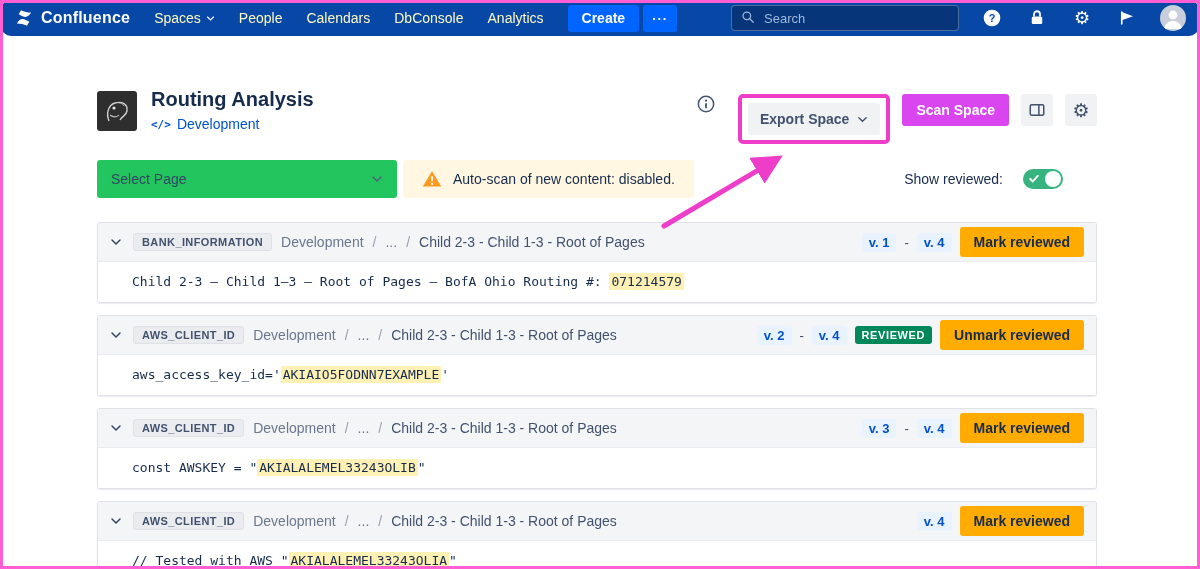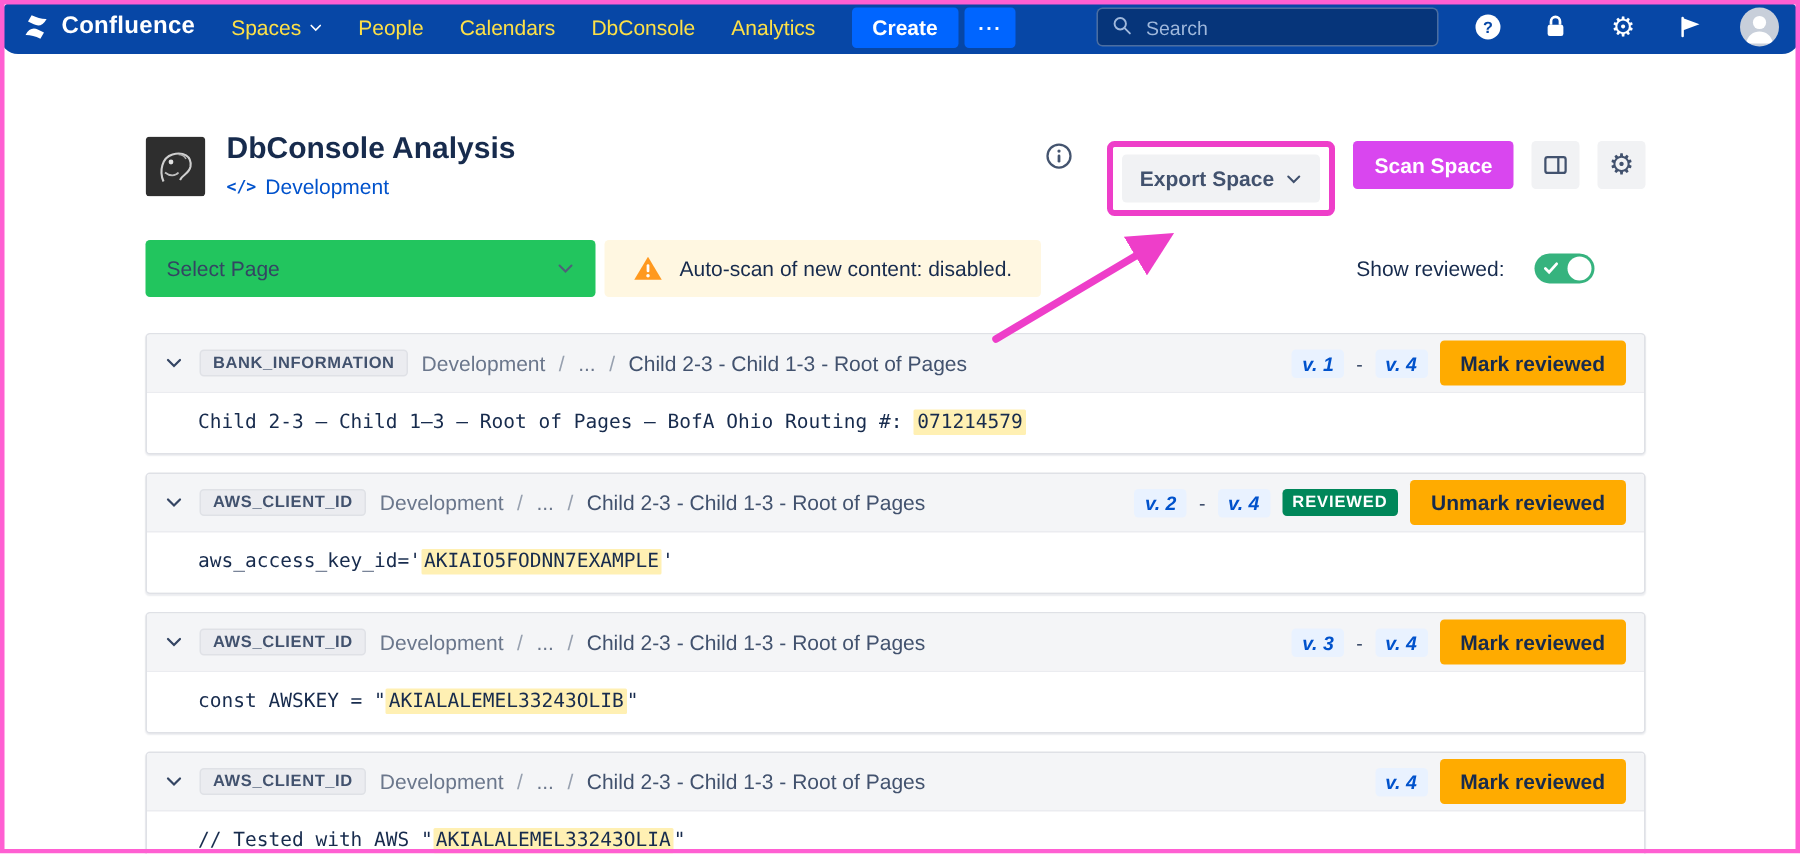--- a/index.html
+++ b/index.html
@@ -17,21 +17,21 @@
   
   .navbar {
     height:36px; background:#0747A6; color:#fff;
     display:flex; align-items:center; justify-content:space-between;
     padding:0 14px; position:relative; z-index:10;border-radius:12px;
   }
   .nav-left { display:flex; align-items:center; gap:24px; }
   .brand { display:flex; align-items:center; gap:7px; cursor:pointer; }
   .brand-text { font-size:16px; font-weight:700; letter-spacing:0.2px; }
   .nav-items { display:flex; align-items:center; gap:24px; }
-  .nav-items a { color:#fde047; font-size:14px; text-decoration:none; display:flex; align-items:center; gap:5px; cursor:pointer; }
+  .nav-items a { color:#fef9c3; font-size:14px; text-decoration:none; display:flex; align-items:center; gap:5px; cursor:pointer; }
   .create-btn {
     background:#0065FF; color:#fff; border:none; border-radius:3px;
     font-size:14px; font-weight:700; padding:5px 14px; height:27px; cursor:pointer;
   }
   .more-btn {
     background:#0065FF; color:#fff; border:none; border-radius:3px;
     font-size:13px; font-weight:700; padding:5px 9px; height:27px; margin-left:-20px; cursor:pointer; letter-spacing:1px;
   }
   .nav-right { display:flex; align-items:center; gap:21px; }
   .search-box {
@@ -97,21 +97,21 @@
   .type-badge {
     background:#EBECF0; border:1px solid #DFE1E6; color:#42526E;
     font-size:11px; font-weight:700; letter-spacing:0.4px; padding:2px 8px; border-radius:3px; white-space:nowrap;
   }
   .crumb { font-size:14px; text-decoration:none; cursor:pointer; }
   .crumb.space { color:#6B778C; }
   .crumb.ell { color:#6B778C; }
   .crumb.page { color:#42526E; }
   .sep { color:#97A0AF; font-size:14px; }
   .head-actions { margin-left:auto; display:flex; align-items:center; gap:8px; }
-  .ver { background:#E9F2FF; color:#0052CC; font-size:13px; font-weight:700; padding:2px 7px; border-radius:3px; text-decoration:none; cursor:pointer;font-style:italic; }
+  .ver { background:#E9F2FF; color:#0052CC; font-size:13px; font-weight:700; padding:2px 7px; border-radius:3px; text-decoration:none; cursor:pointer; }
   .vsep { color:#344563; font-size:13px; }
   .reviewed-badge { background:#00875A; color:#fff; font-size:11px; font-weight:700; letter-spacing:0.6px; padding:3px 7px; border-radius:3px; }
   .btn.action { background:#FFAB00; color:#172B4D; font-size:14px; font-weight:700; height:30px; padding:0 14px; }
   .finding-code {
     border-top:1px solid #EBECF0; padding:12px 16px 13px 34px;
     font-family:"DejaVu Sans Mono",monospace; font-size:13px; color:#172B4D; background:#fff; white-space:pre;
   }
   .finding-code mark { background:#FFF0B3; color:inherit; padding:1px 2px; border-radius:1px; }
 </style>
 </head>
@@ -186,21 +186,21 @@
       <div class="space-avatar">
         <svg width="40" height="40" viewBox="0 0 40 40">
             <rect width="40" height="40" fill="#2E2E2E"></rect>
             <path d="M12 30c-3-7-1-16 6-18s13 1 12 8c-1 5-5 5-7 9" stroke="#CFCFCF" stroke-width="1.4" fill="none"></path>
             <circle cx="17" cy="17" r="1.6" fill="#E0E0E0"></circle>
             <path d="M13 24c3 2.5 7 2.5 9 0" stroke="#BDBDBD" stroke-width="1.2" fill="none"></path>
             <path d="M22 12c2 0 4 1 5 3" stroke="#AFAFAF" stroke-width="1" fill="none"></path>
           </svg>
       </div>
       <div>
-        <h1 class="page-title">DbConsole Analysis</h1>
+        <h1 class="page-title">Routing Analysis</h1>
         <div class="space-link-row">
           <span class="code-icon">&lt;/&gt;</span>
           <a class="space-link">Development</a>
         </div>
       </div>
     </div>
     <div class="head-right">
       <span class="info-ico">
         <svg width="20" height="20" viewBox="0 0 24 24">
             <circle cx="12" cy="12" r="9.2" stroke="#44546F" stroke-width="1.8" fill="none"></circle>

